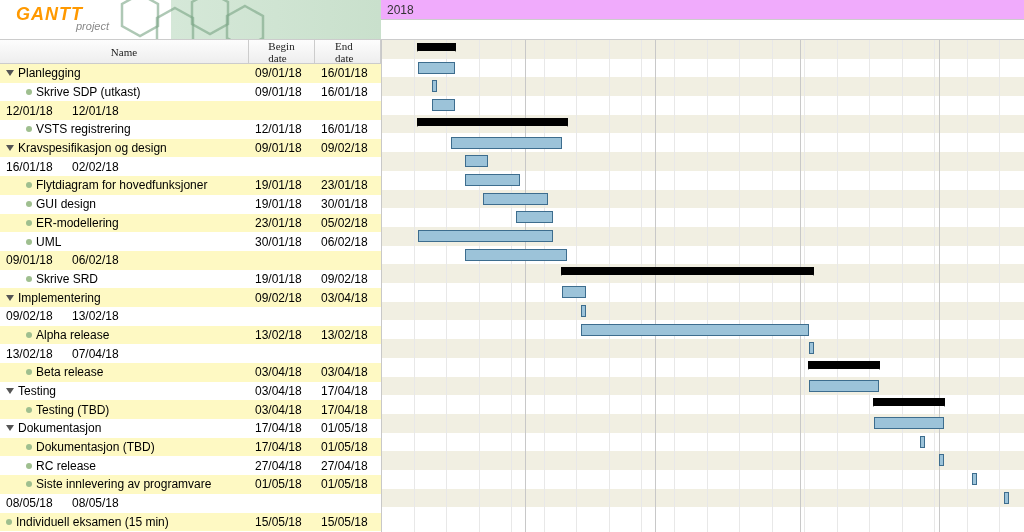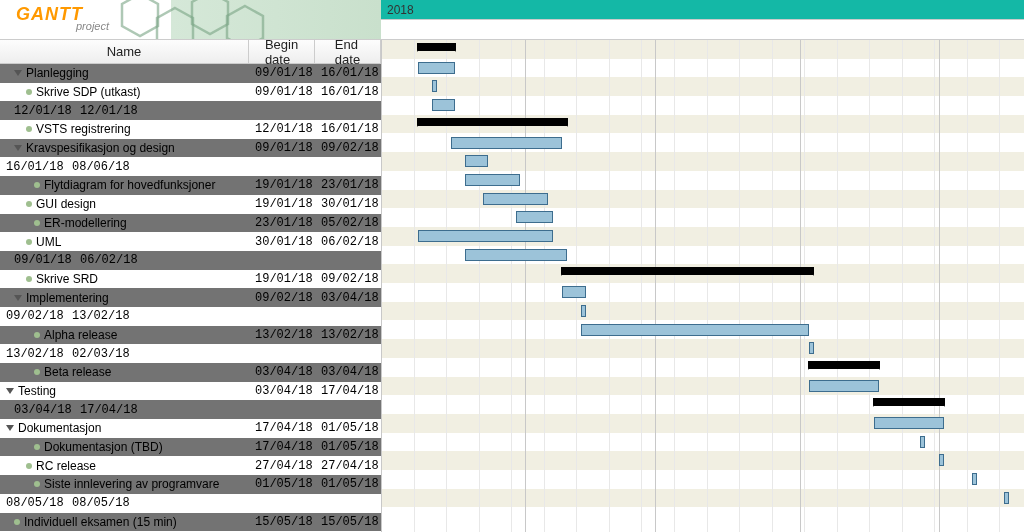--- a/index.html
+++ b/index.html
@@ -10,37 +10,37 @@
 
 
 .logo-area { height:40px; background:linear-gradient(to right,#fff 0,#fff 45%,#d5e8d8 45%,#c9e0cc 100%); position:relative; border-bottom:1px solid #ccc; overflow:hidden; }
 .logo-title { position:absolute; left:16px; top:4px; font-size:18px; font-weight:bold; font-style:italic; color:#ff9900; letter-spacing:1px; }
 .logo-sub { position:absolute; left:76px; top:20px; font-size:11px; font-style:italic; color:#888; }
 .hex { position:absolute; opacity:.6; }
 .hex svg { stroke:#7aa585; stroke-width:2.5; fill:none; }
 
 
 .thead { display:flex; height:24px; border-bottom:1px solid #ccc; background:linear-gradient(#fdfdfd,#eee); }
-.thead .th { border-right:1px solid #ccc; padding:4px 20px; font-size:13px; color:#222; display:flex; align-items:center; }
+.thead .th { border-right:1px solid #ccc; padding:4px 20px; font-size:11px; color:#222; display:flex; align-items:center;font-family:Liberation Serif, serif; }
 .thead .nm { flex:1; justify-content:center; }
 .thead .bd { width:66px; justify-content:center; }
 .thead .ed { width:66px; justify-content:center; }
 .rows { flex:1; overflow:hidden; }
 .row { display:flex; height:18.7px; align-items:center; }
-.row.even { background:#737373;padding-left:8px; }
+.row.even { background:#fef9c3; }
 .row .cell-nm { flex:1; display:flex; align-items:center; gap:4px; white-space:nowrap; overflow:hidden; }
-.row .cd { width:66px; padding-left:6px; color:#000;font-family:Liberation Mono, monospace; }
+.row .cd { width:66px; padding-left:6px; color:#000; }
 .row .pad0 { padding-left:6px; }
 .row .pad1 { padding-left:26px; }
 .tri { width:0; height:0; border-left:4px solid transparent; border-right:4px solid transparent; border-top:6px solid #555; flex:none; }
 .dot { width:6px; height:6px; border-radius:50%; background:#9fbf8f; flex:none; }
 .lbl { color:#000; }
 
 
-.year-row { height:20px; border-bottom:1px solid #ccc; background:#14b8a6; display:flex; align-items:center; padding-left:6px; color:#333; }
+.year-row { height:20px; border-bottom:1px solid #ccc; background:#f0abfc; display:flex; align-items:center; padding-left:6px; color:#333; }
 .month-row { height:20px; border-bottom:1px solid #ccc; position:relative; background:#fff; }
 .month-row .m { position:absolute; top:20px; font-size:14px; color:#333; }
 .chart { flex:1; position:relative; background:#fff; }
 .gl { position:absolute; top:0; bottom:0; width:1px; background:#e8e8e8; }
 .gl.dark { background:#c8c8c8; }
 .rowbg { position:absolute; left:0; right:0; height:18.7px; }
 .rowbg.even { background:#f1efe2; }
 .bar { position:absolute; height:12px; background:#9cc3d9; border:1px solid #3d6d8e; }
 .sum { position:absolute; height:8px; background:#000; }
 .sum::before,.sum::after { content:""; position:absolute; top:0; width:0; height:0; border-top:9px solid #000; }
@@ -105,21 +105,21 @@
         <div class="row even">
           <div class="cell-nm pad0">
             <span class="tri"></span>
             <span class="lbl">Kravspesifikasjon og design</span>
           </div>
           <div class="cd">09/01/18</div>
           <div class="cd">09/02/18</div>
         </div>
         <div class="row">
           <div class="cd">16/01/18</div>
-          <div class="cd">08/06/18</div>
+          <div class="cd">02/02/18</div>
         </div>
         <div class="row even">
           <div class="cell-nm pad1">
             <span class="dot"></span>
             <span class="lbl">Flytdiagram for hovedfunksjoner</span>
           </div>
           <div class="cd">19/01/18</div>
           <div class="cd">23/01/18</div>
         </div>
         <div class="row">
@@ -173,39 +173,43 @@
         <div class="row even">
           <div class="cell-nm pad1">
             <span class="dot"></span>
             <span class="lbl">Alpha release</span>
           </div>
           <div class="cd">13/02/18</div>
           <div class="cd">13/02/18</div>
         </div>
         <div class="row">
           <div class="cd">13/02/18</div>
-          <div class="cd">02/03/18</div>
+          <div class="cd">07/04/18</div>
         </div>
         <div class="row even">
           <div class="cell-nm pad1">
             <span class="dot"></span>
             <span class="lbl">Beta release</span>
           </div>
           <div class="cd">03/04/18</div>
           <div class="cd">03/04/18</div>
         </div>
         <div class="row">
           <div class="cell-nm pad0">
             <span class="tri"></span>
             <span class="lbl">Testing</span>
           </div>
           <div class="cd">03/04/18</div>
           <div class="cd">17/04/18</div>
         </div>
         <div class="row even">
+          <div class="cell-nm pad1">
+            <span class="dot"></span>
+            <span class="lbl">Testing (TBD)</span>
+          </div>
           <div class="cd">03/04/18</div>
           <div class="cd">17/04/18</div>
         </div>
         <div class="row">
           <div class="cell-nm pad0">
             <span class="tri"></span>
             <span class="lbl">Dokumentasjon</span>
           </div>
           <div class="cd">17/04/18</div>
           <div class="cd">01/05/18</div>

